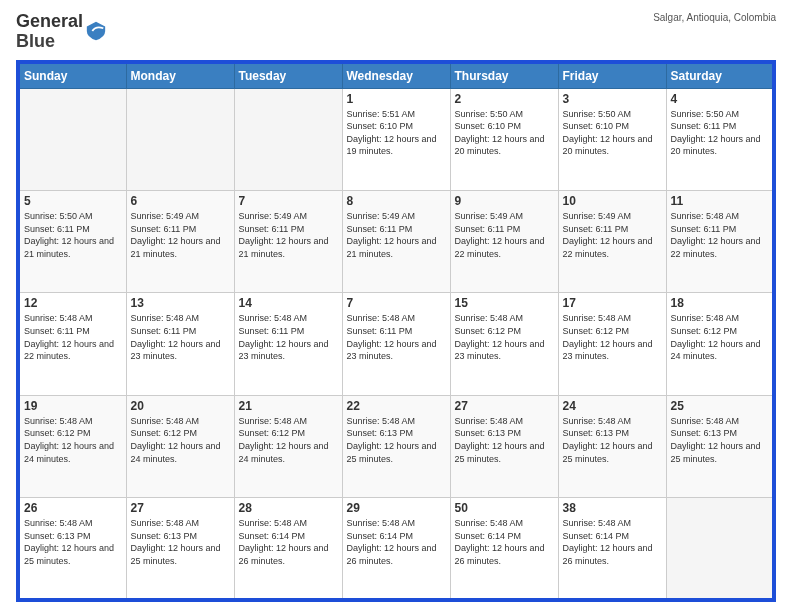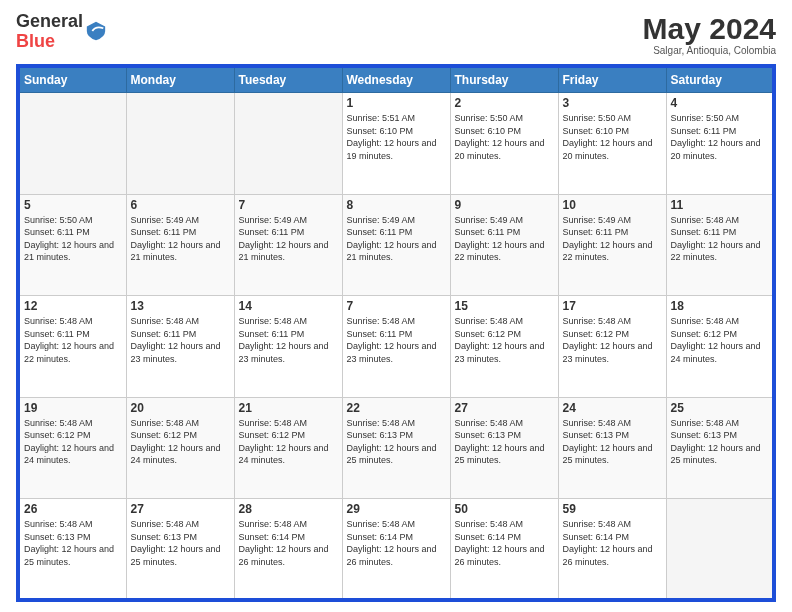--- a/index.html
+++ b/index.html
@@ -96,29 +96,28 @@
     }
   </style>
 </head>
 <body>
 
 <div class="page">
   <div class="header">
     <div class="logo">
       <div class="logo-text">
         <span style="font-size:18px;font-weight:bold;color:#333;line-height:1.1;">General</span>
-        <span style="font-size:18px;font-weight:bold;color:#ef4444;line-height:1.1;">Blue</span>
+        <span style="font-size:18px;font-weight:bold;color:#404040;line-height:1.1;">Blue</span>
       </div>
       <svg class="logo-icon" viewBox="0 0 24 24" fill="#3a7fc1" xmlns="http://www.w3.org/2000/svg">
         <path d="M12 2 L22 7 L22 12 Q22 19 12 22 Q2 19 2 12 L2 7 Z" fill="#3a7fc1"></path>
         <path d="M8 12 Q12 6 20 9" stroke="#fff" stroke-width="2" fill="none"></path>
       </svg>
     </div>
     <div class="title-block">
-      <div class="month-year">May 2024</div>
       <div class="location">Salgar, Antioquia, Colombia</div>
     </div>
   </div>
 
   <table class="calendar">
     <thead>
       <tr>
         <th>Sunday</th>
         <th>Monday</th>
         <th>Tuesday</th>
@@ -315,21 +314,21 @@
 Sunset: 6:14 PM
 Daylight: 12 hours and 26 minutes.</div>
           </td>
           <td>
             <div class="day-num">50</div>
             <div class="day-info" style="white-space: pre-line;">Sunrise: 5:48 AM
 Sunset: 6:14 PM
 Daylight: 12 hours and 26 minutes.</div>
           </td>
           <td>
-            <div class="day-num">59</div>
+            <div class="day-num">38</div>
             <div class="day-info" style="white-space: pre-line;">Sunrise: 5:48 AM
 Sunset: 6:14 PM
 Daylight: 12 hours and 26 minutes.</div>
           </td>
           <td class="empty"></td>
         </tr>
       </tbody>
   </table>
 </div>
 

